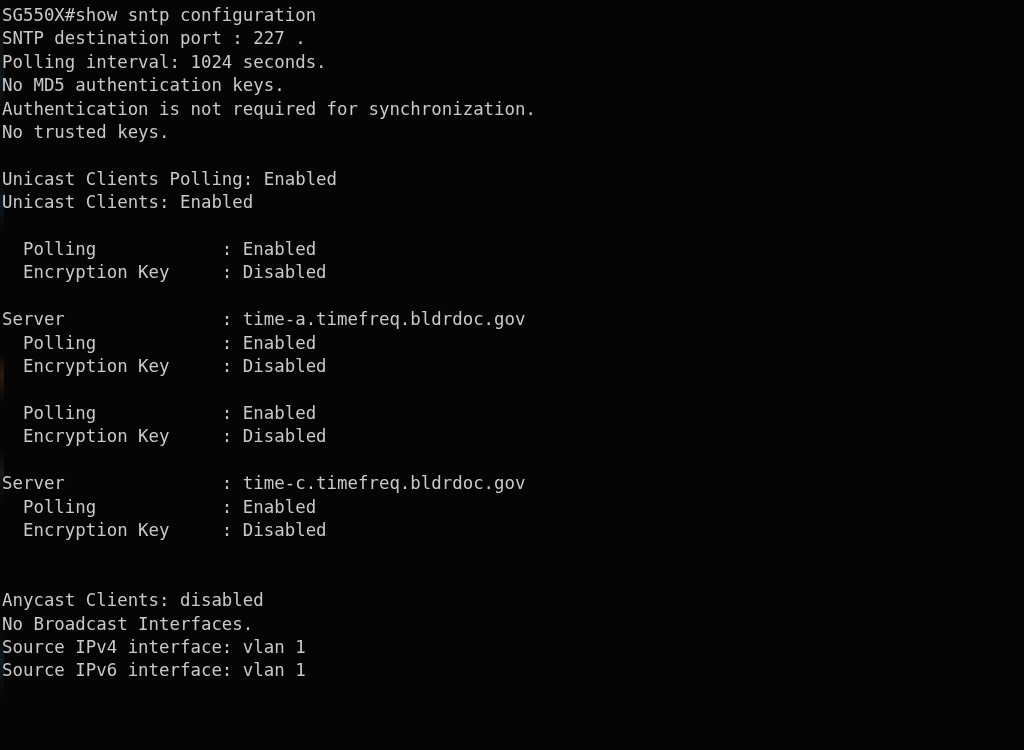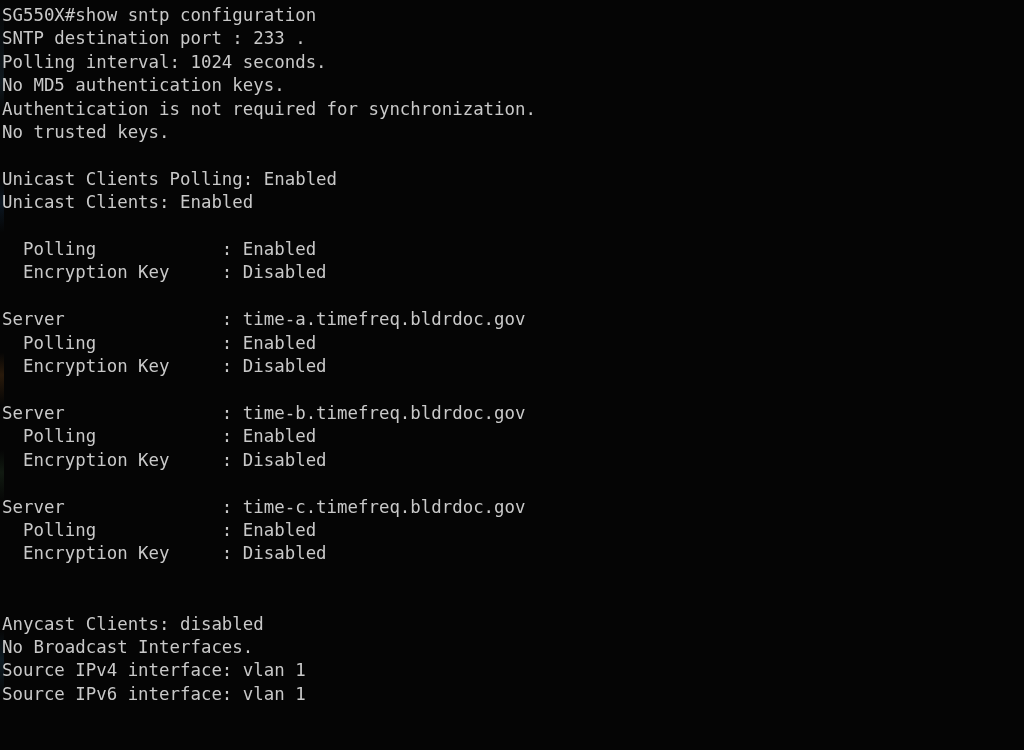--- a/index.html
+++ b/index.html
@@ -72,21 +72,21 @@
 <body>
 
 <div id="terminal" style="background: rgb(5, 5, 5); color: rgb(201, 201, 201);">
 
   <div id="edge-artifacts"></div>
 
   <div id="screen-lines">
 
     <div class="line">SG550X#show sntp configuration</div>
 
-    <div class="line">SNTP destination port : 233 .</div>
+    <div class="line">SNTP destination port : 227 .</div>
     <div class="line">Polling interval: 1024 seconds.</div>
     <div class="line">No MD5 authentication keys.</div>
     <div class="line">Authentication is not required for synchronization.</div>
     <div class="line">No trusted keys.</div>
 
     <div class="line blank"> </div>
 
     <div class="line">Unicast Clients Polling: Enabled</div>
     <div class="line">Unicast Clients: Enabled</div>
 
@@ -96,21 +96,20 @@
     <div class="line">  Encryption Key     : Disabled</div>
 
     <div class="line blank"> </div>
 
     <div class="line">Server               : time-a.timefreq.bldrdoc.gov</div>
     <div class="line">  Polling            : Enabled</div>
     <div class="line">  Encryption Key     : Disabled</div>
 
     <div class="line blank"> </div>
 
-    <div class="line">Server               : time-b.timefreq.bldrdoc.gov</div>
     <div class="line">  Polling            : Enabled</div>
     <div class="line">  Encryption Key     : Disabled</div>
 
     <div class="line blank"> </div>
 
     <div class="line">Server               : time-c.timefreq.bldrdoc.gov</div>
     <div class="line">  Polling            : Enabled</div>
     <div class="line">  Encryption Key     : Disabled</div>
 
     <div class="line blank"> </div>

